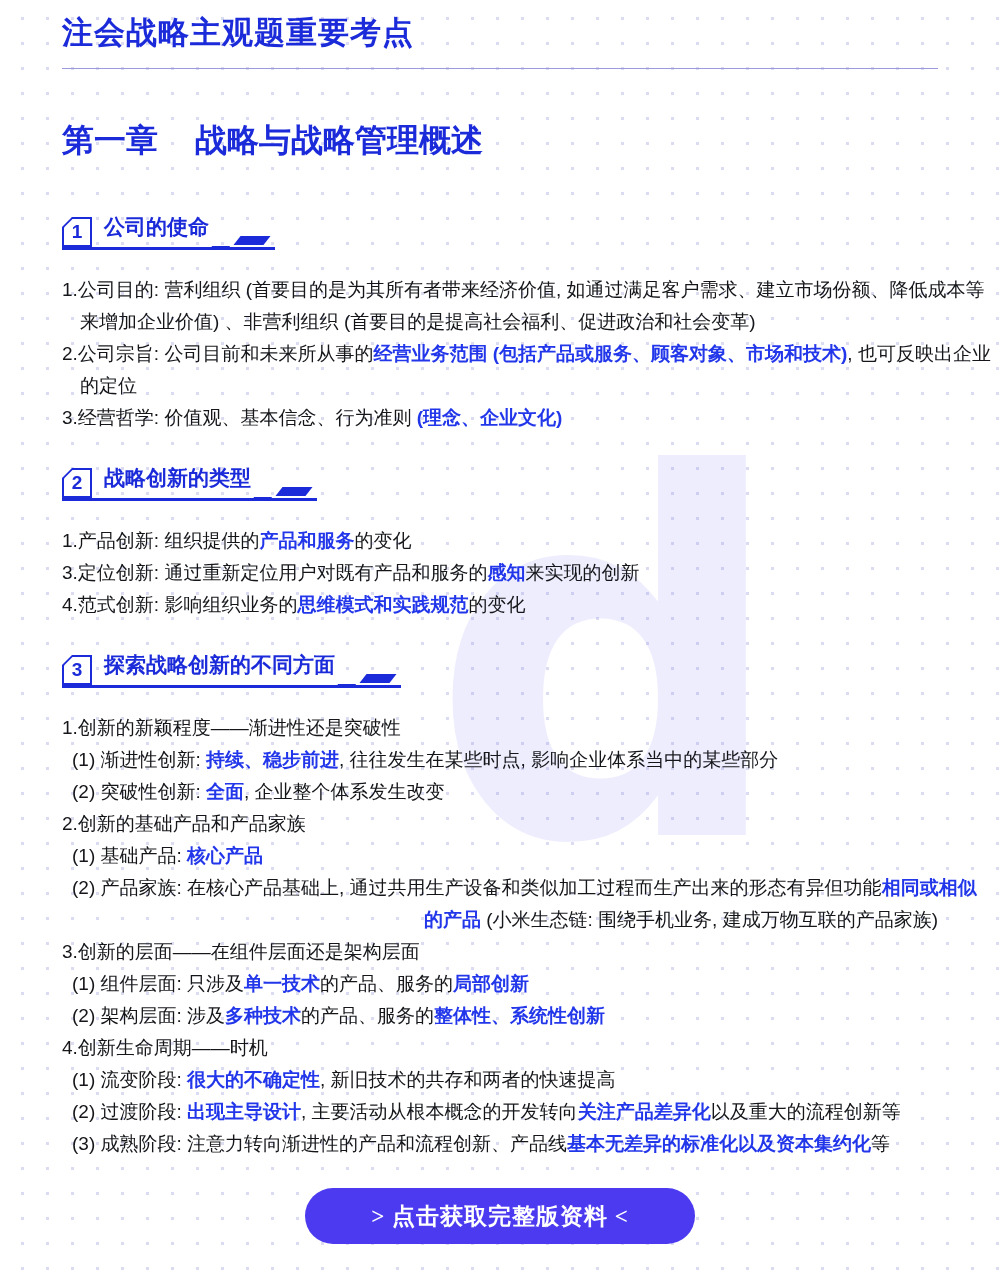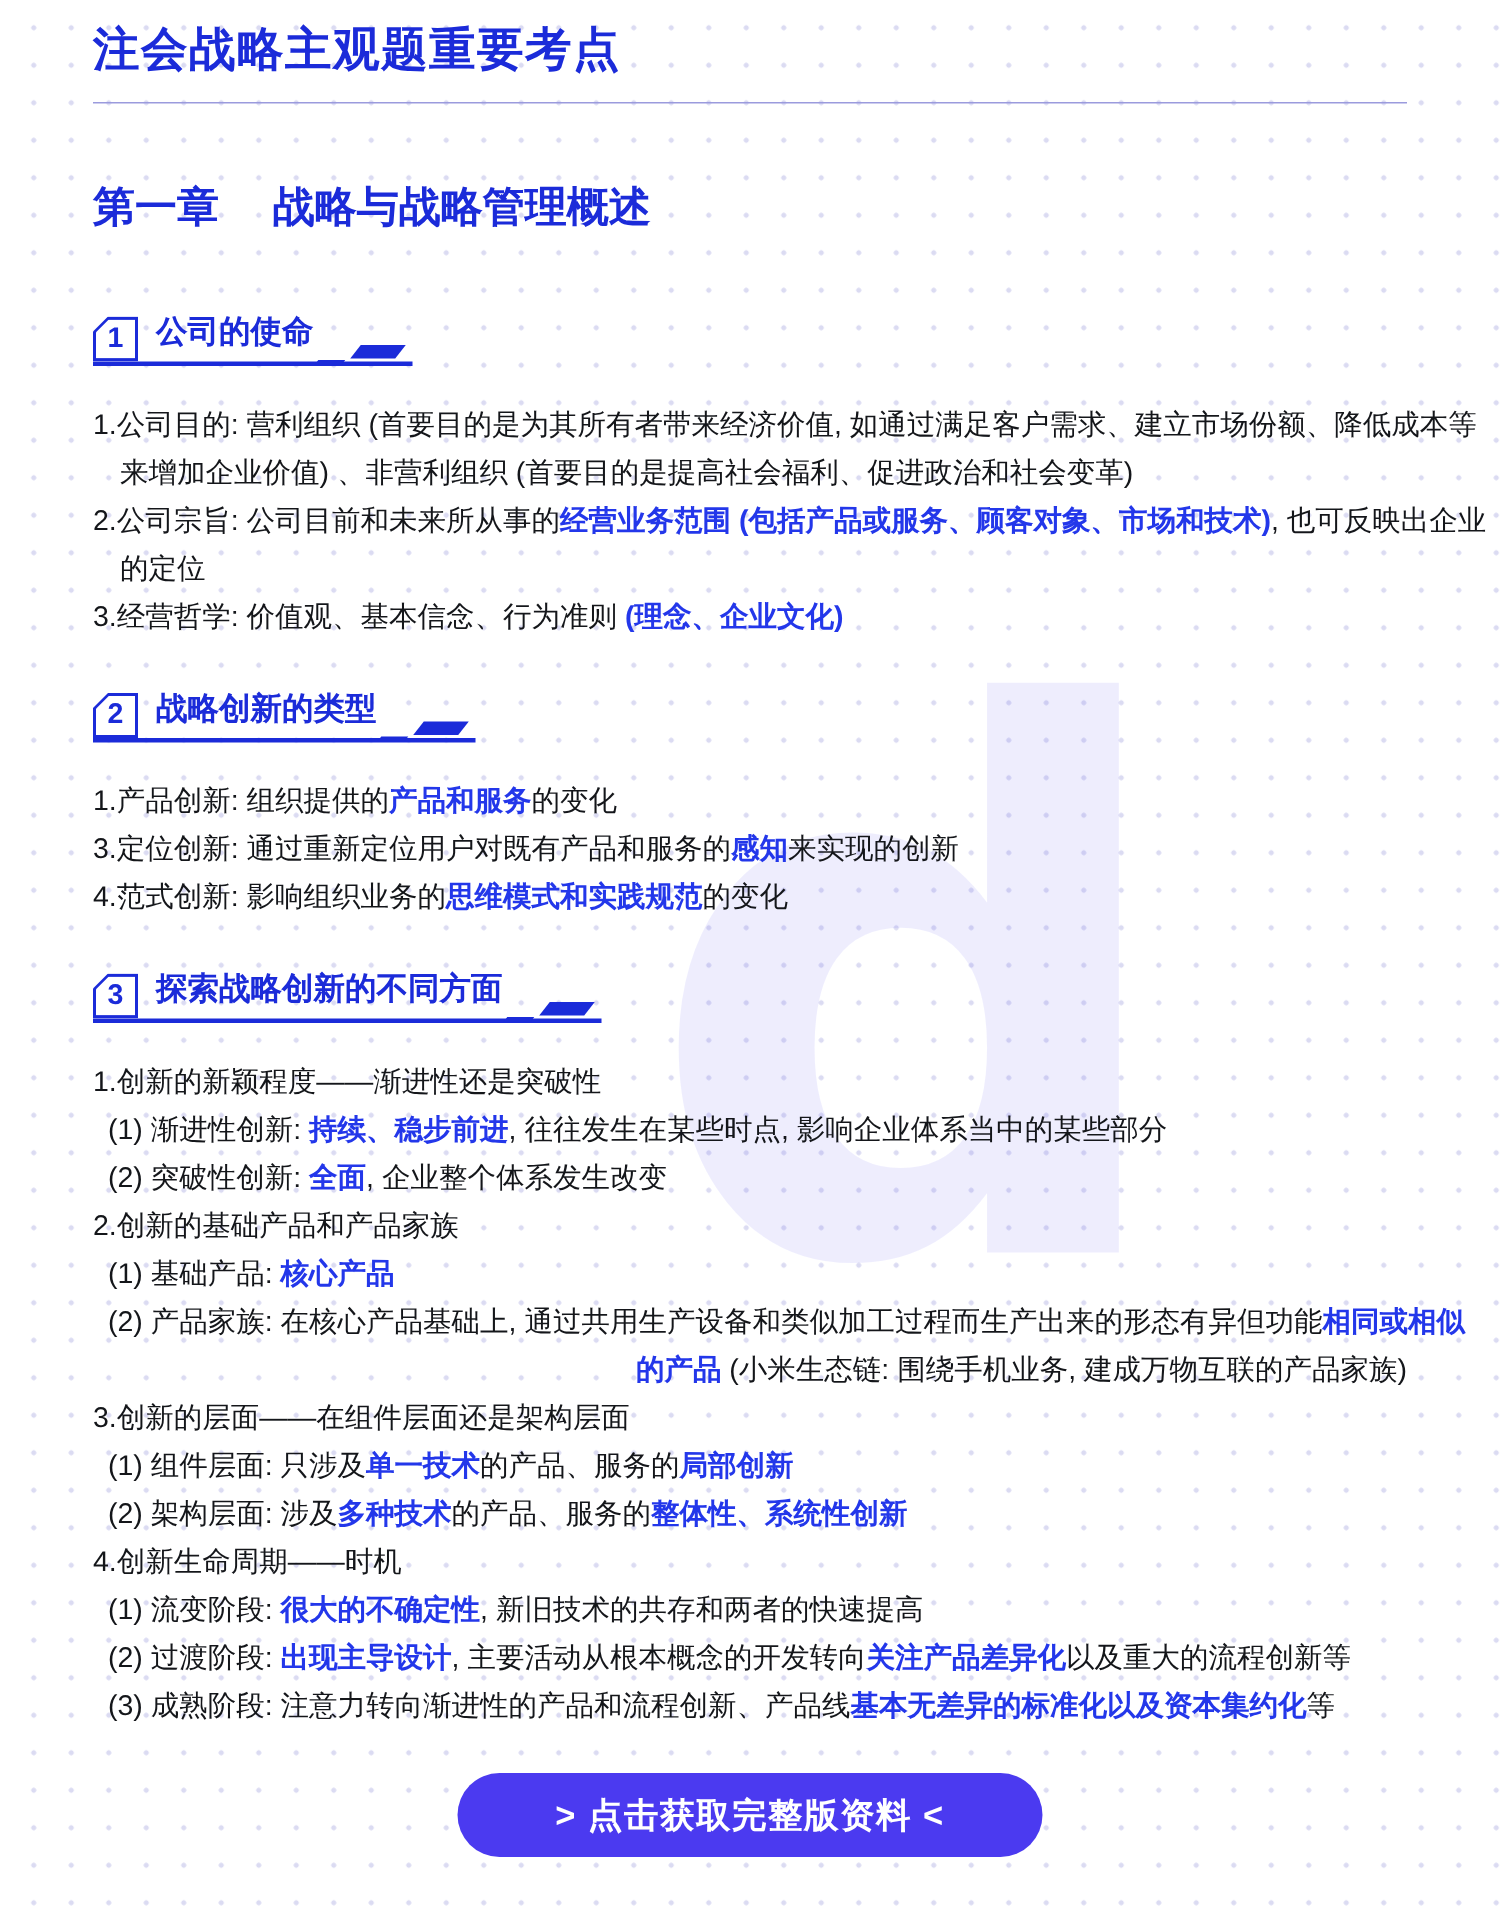--- a/index.html
+++ b/index.html
@@ -26,21 +26,21 @@
     font-family:"DejaVu Sans",sans-serif;font-weight:700;
     font-size:500px;line-height:1;color:var(--watermark);opacity:0.10;
     user-select:none;pointer-events:none;
   }
   .content{position:relative;z-index:1;padding:0 62px;}
   .title{
     margin:12px 0 0;
     color:var(--heading-blue);font-size:31px;font-weight:800;letter-spacing:1px;
   }
   .divider{border:none;border-top:1px solid var(--divider);margin:14px 0 0;}
-  .chapter{margin:50px 0 13px;color:var(--heading-blue);font-size:28px;font-weight:800;}
+  .chapter{margin:50px 0 13px;color:var(--heading-blue);font-size:32px;font-weight:800;}
   .ch-num{margin-right:28px;}
   .section{margin-top:50px;}
   .section + .section{margin-top:30px;}
   .sec-header{
     position:relative;display:inline-flex;align-items:flex-end;gap:12px;
     padding-right:66px;border-bottom:3px solid var(--heading-blue);
   }
   .badge{
     position:relative;flex:none;width:30px;height:30px;
     background:var(--heading-blue);
@@ -68,21 +68,21 @@
   .line{font-size:19px;line-height:32px;color:var(--body-text);white-space:nowrap;}
   .line.l1c{padding-left:18px;}
   .line.l2{padding-left:10px;}
   .line.l2c{padding-left:28px;text-align:right;}
   .hl{color:var(--highlight-blue);font-weight:700;}
   .cta{
     display:flex;align-items:center;justify-content:center;
     width:390px;height:56px;margin:28px auto 0;border:none;cursor:pointer;
     background:var(--button-indigo);border-radius:28px;
     color:#ffffff;font-size:23px;font-weight:700;
-    font-family:Liberation Sans, sans-serif;letter-spacing:1px;
+    font-family:Liberation Serif, serif;letter-spacing:1px;
   }
 </style>
 </head>
 <body>
 
 <div class="page">
   <div class="watermark">d</div>
   <div class="content">
     <h1 class="title">注会战略主观题重要考点</h1>
     <hr class="divider">

